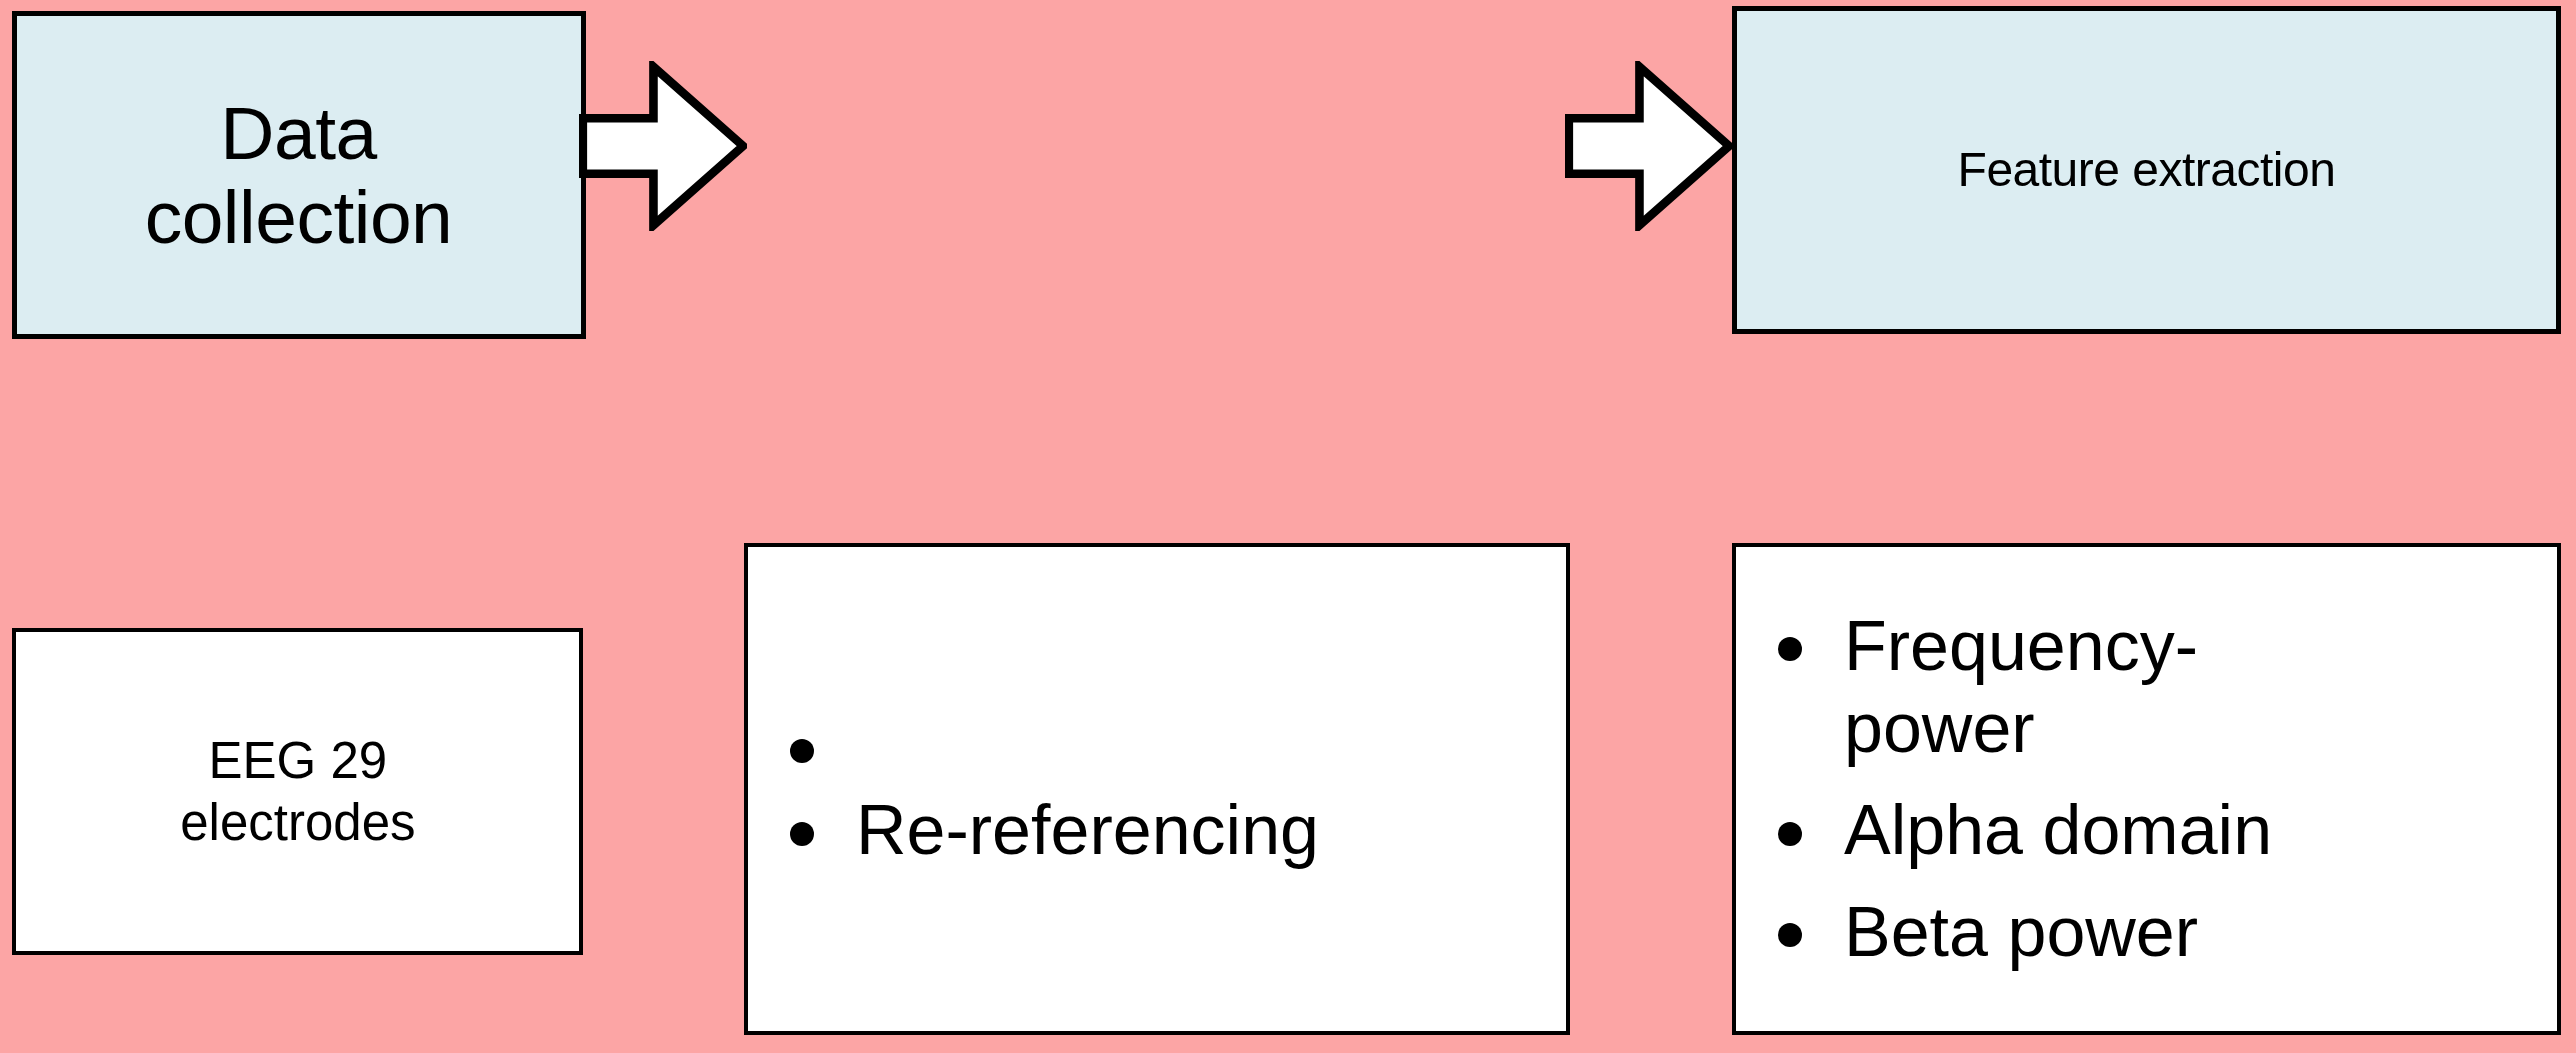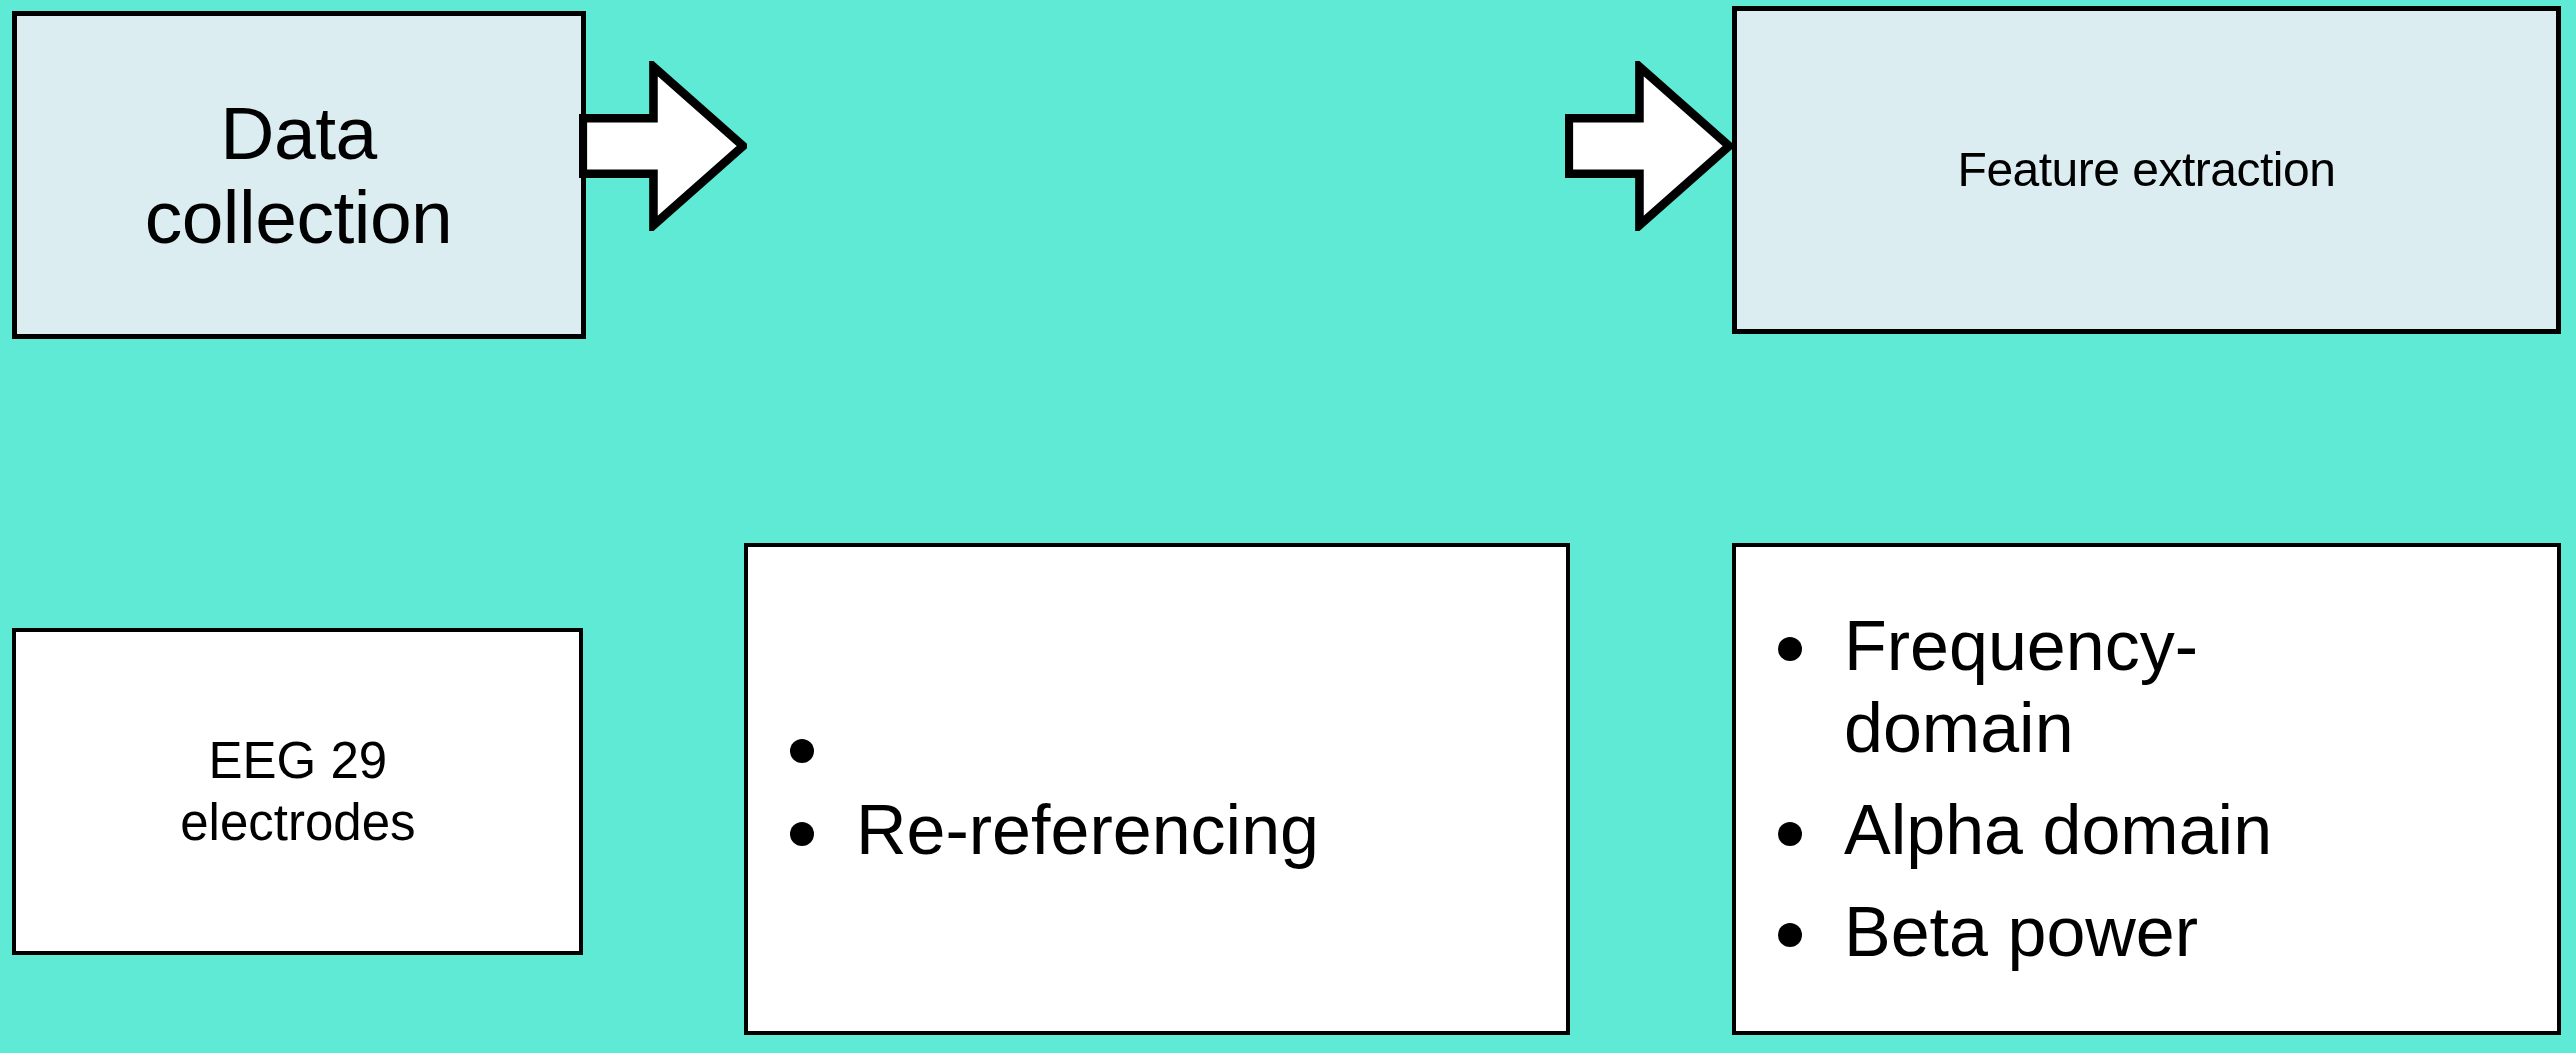--- a/index.html
+++ b/index.html
@@ -7,21 +7,21 @@
     padding: 0;
     background: #ffffff;
   }
   body {
     font-family: "Liberation Sans", sans-serif;
   }
   #canvas {
     position: relative;
     width: 2576px;
     height: 1053px;
-    background: #5eead4;
+    background: #fca5a5;
     overflow: hidden;
   }
 
   
   .stage-box {
     position: absolute;
     box-sizing: border-box;
     background: #dcedf2;
     border: 5.7px solid #000000;
     display: flex;
@@ -166,21 +166,21 @@
         <span class="bullet-text">Re-referencing</span>
       </li>
     </ul>
   </div>
 
   <div class="detail-box" id="detail-features">
     <ul class="bullet-list">
       <li class="bullet-item">
         <span class="bullet-dot"></span>
         <span class="bullet-text">Frequency-
-domain</span>
+power</span>
       </li>
       <li class="bullet-item">
         <span class="bullet-dot"></span>
         <span class="bullet-text">Alpha domain</span>
       </li>
       <li class="bullet-item">
         <span class="bullet-dot"></span>
         <span class="bullet-text">Beta power</span>
       </li>
     </ul>

